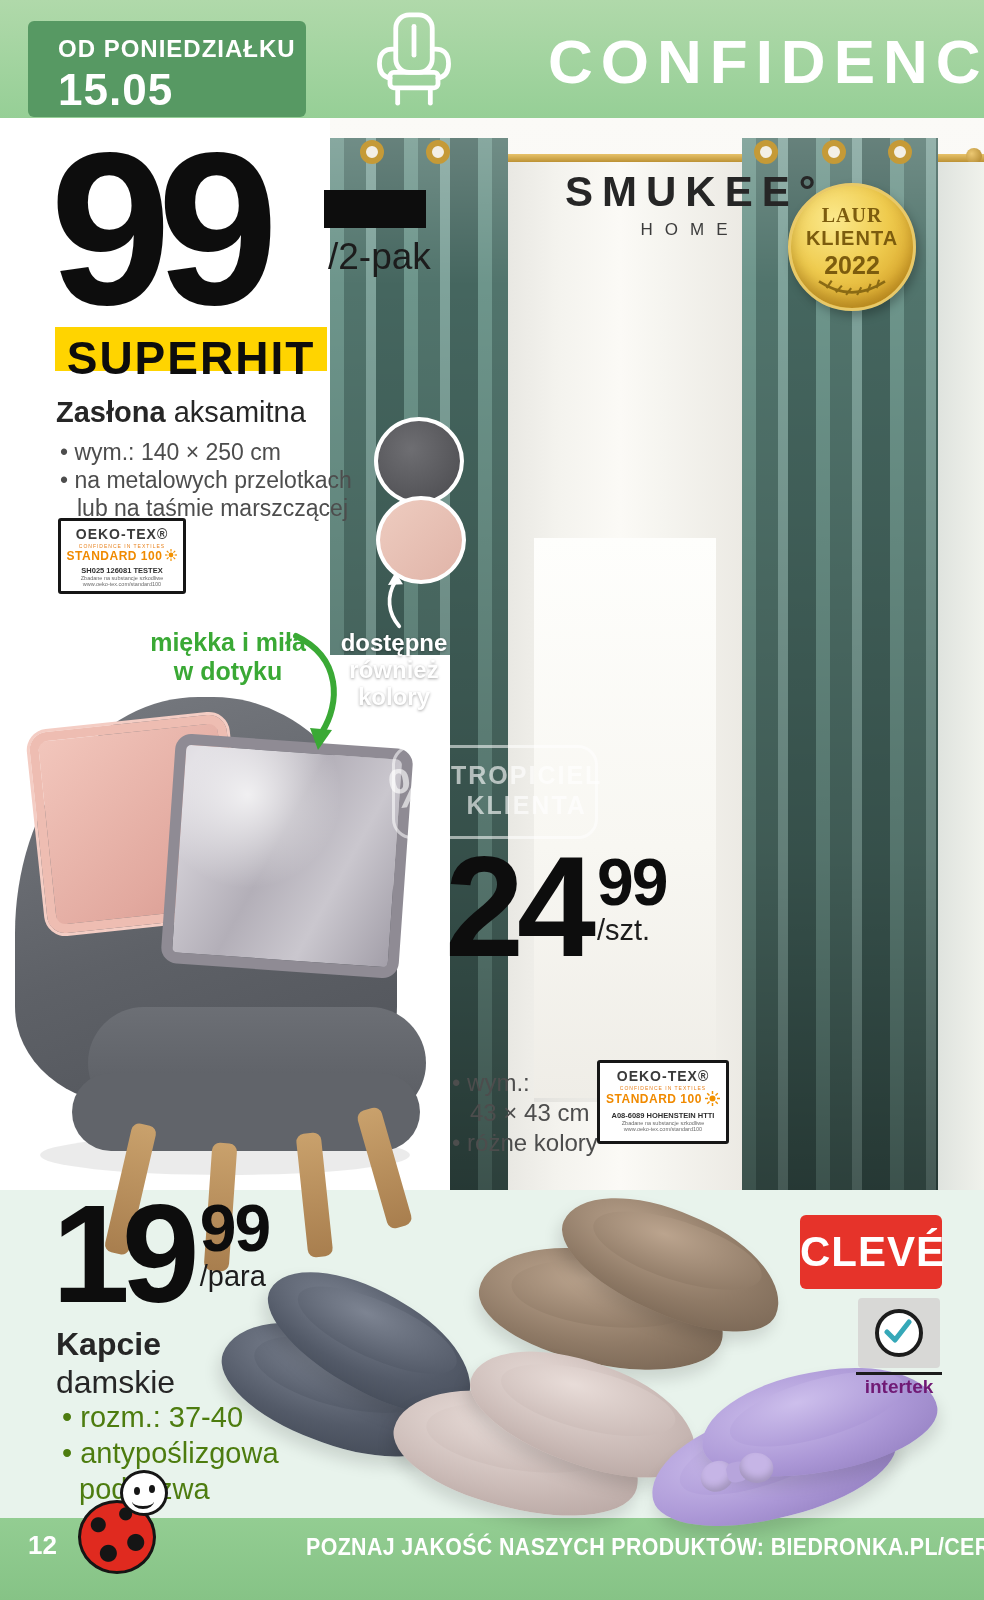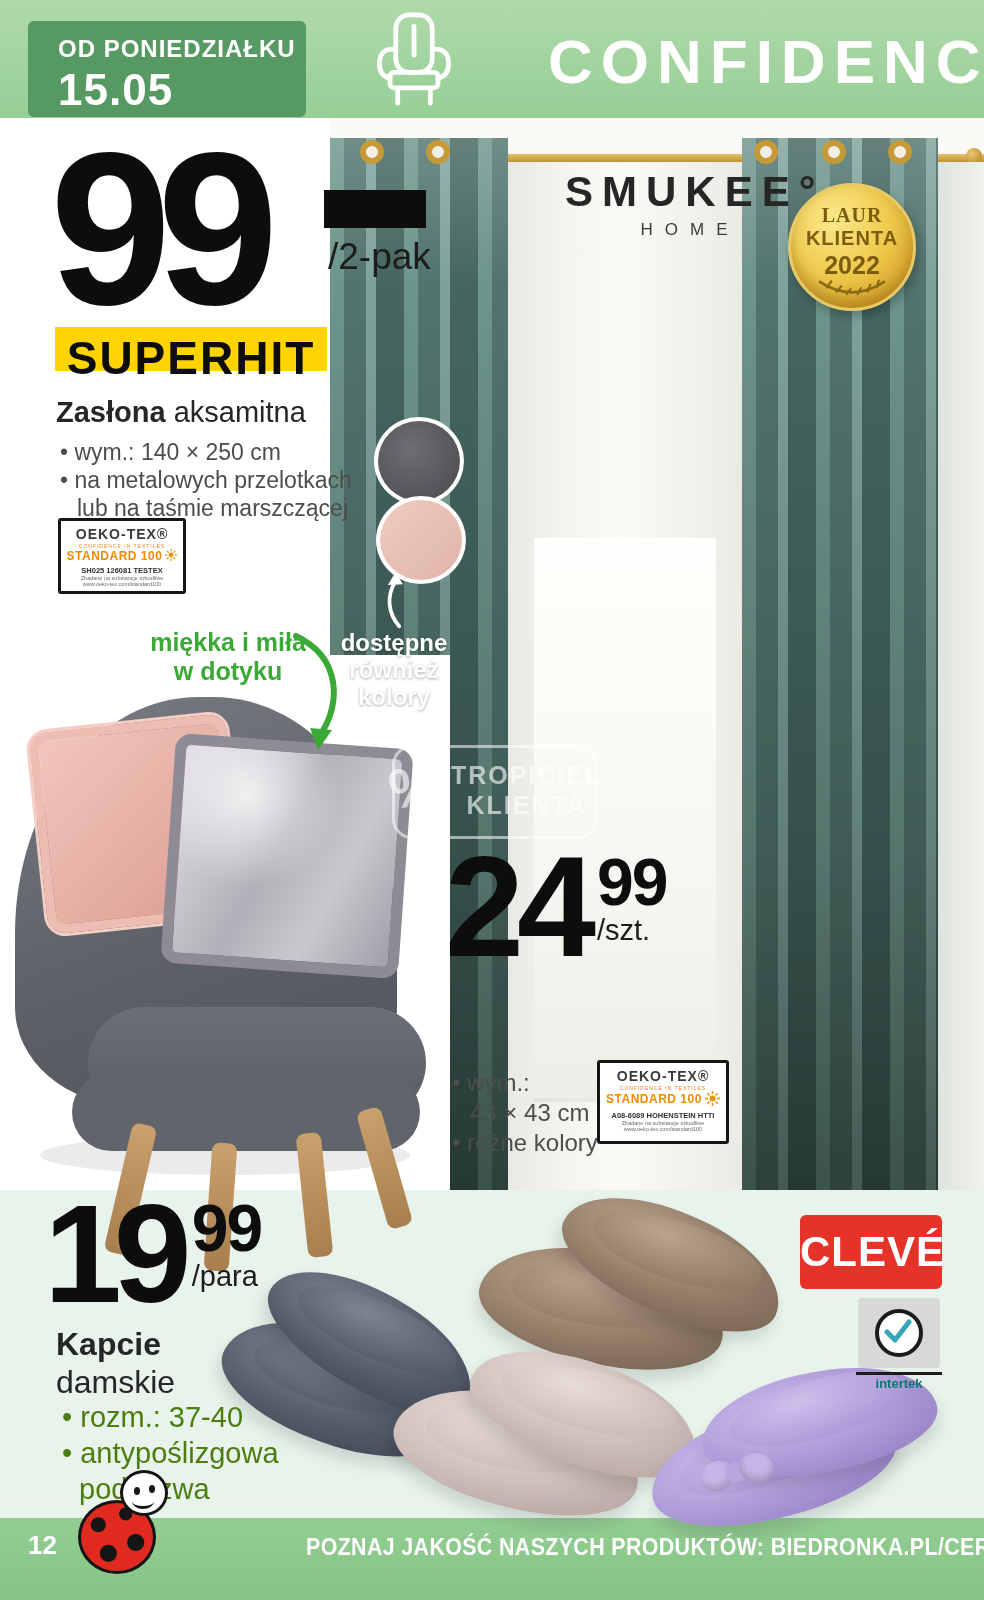--- a/index.html
+++ b/index.html
@@ -101,31 +101,31 @@
   .p-main{font-size:142px;font-weight:bold;letter-spacing:-7px;line-height:.78;text-align:center;}
   .p-side{margin-left:8px;padding-top:2px;}
   .p-cents{font-size:66px;font-weight:bold;line-height:.85;letter-spacing:-2px;}
   .p-unit{font-size:29px;color:#1c1c1c;margin-top:4px;}
   .pname2{left:447px;top:988px;font-size:29px;color:#262626;line-height:1.25;z-index:5;}
   .bullets2{left:452px;top:1068px;font-size:24px;color:#4d4d4d;line-height:1.25;z-index:5;}
   .bullets2 .ind{margin-left:18px;}
 
   
   .bottom{left:0;top:1190px;width:984px;height:328px;background:#e8f3ec;z-index:1;}
-  .price19{left:44px;top:1198px;display:flex;color:#0d0d0d;z-index:5;}
+  .price19{left:52px;top:1198px;display:flex;color:#0d0d0d;z-index:5;}
   .p19-main{font-size:140px;font-weight:bold;letter-spacing:-8px;line-height:.8;}
   .pname3{left:56px;top:1326px;font-size:32px;color:#262626;line-height:1.18;z-index:5;}
   .bullets3{left:62px;top:1400px;font-size:29px;color:#4d7c0f;line-height:1.24;z-index:5;}
   .bullets3 .ind{margin-left:17px;}
 
   .cleve{left:800px;top:1215px;width:142px;height:74px;background:#e6332a;border-radius:6px;color:#fff;font-size:42px;font-weight:bold;letter-spacing:1px;text-align:center;line-height:74px;z-index:5;}
   .itk-box{left:858px;top:1298px;width:82px;height:70px;background:#d8d8d6;border-radius:4px;z-index:5;}
   .itk-circ{position:absolute;left:17px;top:11px;width:48px;height:48px;border-radius:50%;background:#fff;border:4px solid #1c1c1c;box-sizing:border-box;}
   .itk-line{left:856px;top:1372px;width:86px;height:3px;background:#1c1c1c;z-index:5;}
-  .itk-name{left:854px;top:1376px;width:90px;text-align:center;font-size:13px;font-weight:bold;color:#0f766e;z-index:5;}
+  .itk-name{left:854px;top:1376px;width:90px;text-align:center;font-size:19px;font-weight:bold;color:#701a75;z-index:5;}
 
   
   .slip{position:absolute;border-radius:52% 48% 50% 50%/58% 58% 46% 46%;
     background:radial-gradient(ellipse at 35% 35%,var(--hi) 0%,var(--mid) 55%,var(--lo) 100%);
     box-shadow:0 10px 16px rgba(0,0,0,.13);z-index:3;}
   .slip::after{content:"";position:absolute;left:12%;top:8%;width:76%;height:58%;border-radius:50%;
     background:radial-gradient(ellipse at 40% 30%,var(--hi),var(--mid) 80%);transform:rotate(-6deg);}
   .dk{--hi:#7d8492;--mid:#535a68;--lo:#3d4450;}
   .br{--hi:#bba48e;--mid:#8f7a66;--lo:#6f5d4c;}
   .cr{--hi:#e8dcd8;--mid:#cbbbb7;--lo:#b09e9a;}

